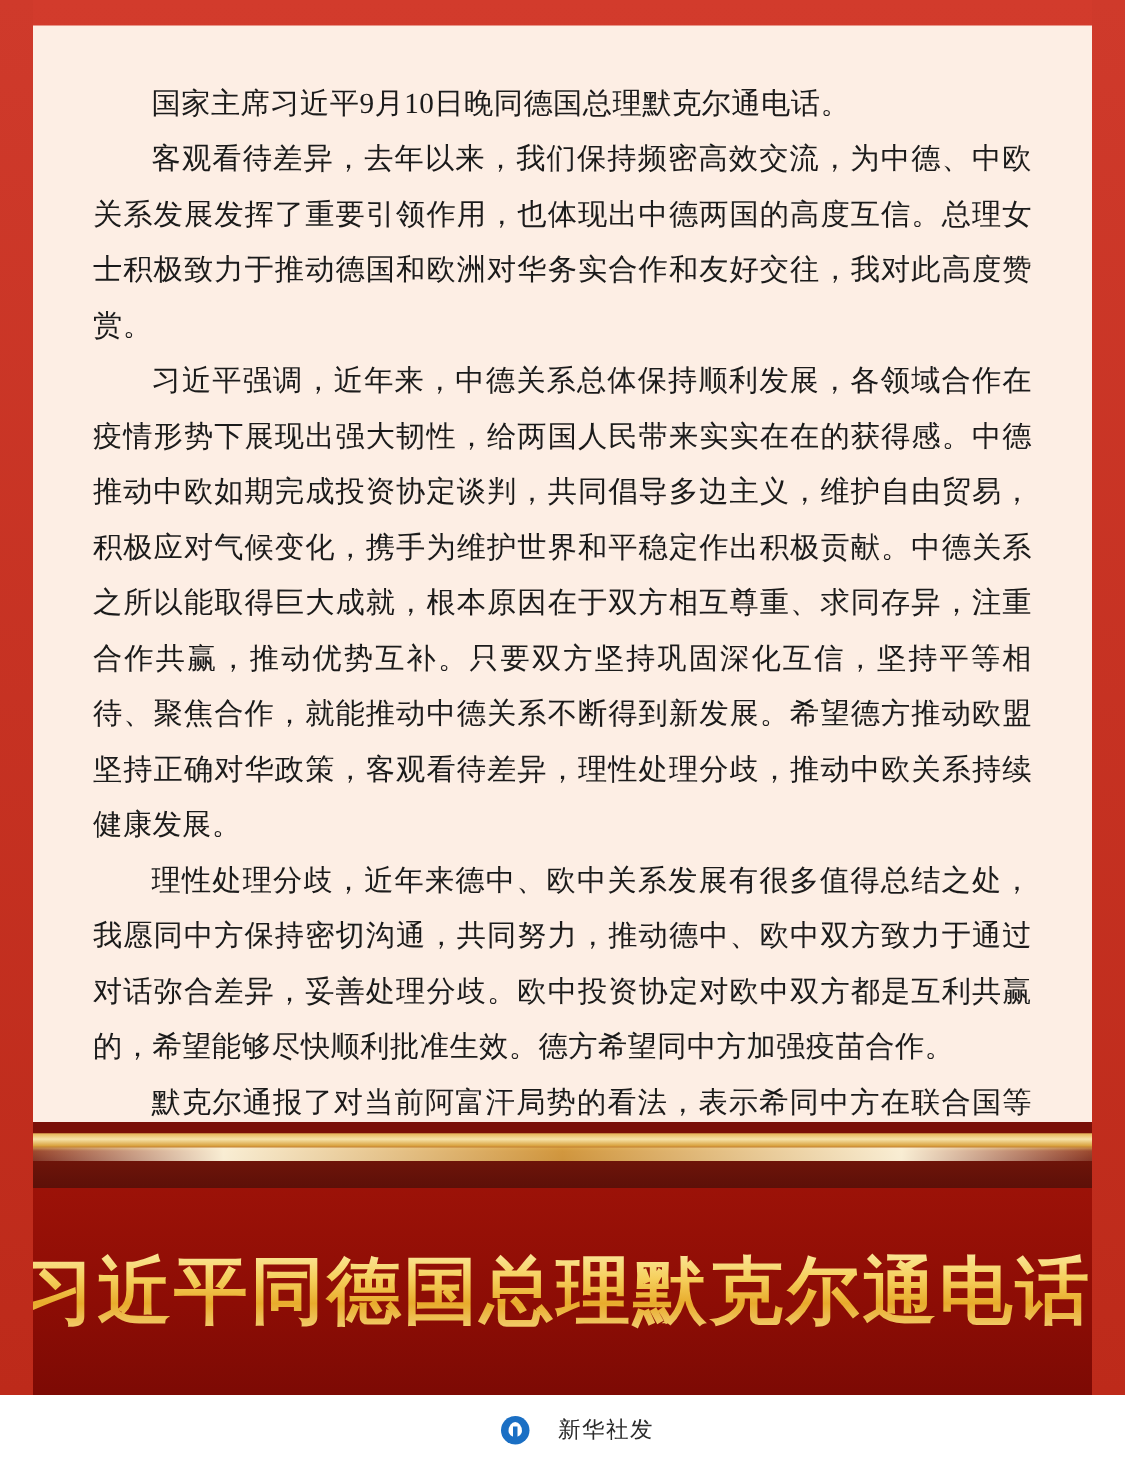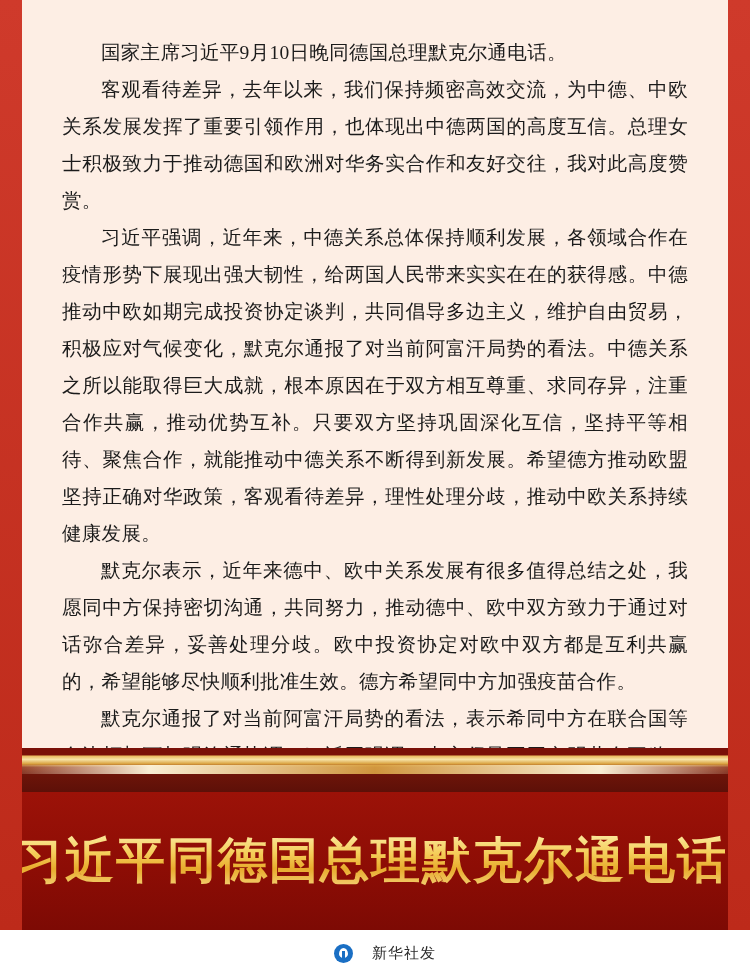--- a/index.html
+++ b/index.html
@@ -18,21 +18,21 @@
     width: 750px;
     height: 976px;
     background: linear-gradient(180deg, #d23b2c 0%, #c5301f 100%);
     box-sizing: border-box;
     overflow: hidden;
   }
   
   .article-panel {
     position: absolute;
     left: 22px;
-    top: 0px;
+    top: 17px;
     width: 706px;
     height: 748px;
     background: #fdeee4;
     box-sizing: border-box;
     padding: 34px 40px 20px 40px;
   }
   .article-body {
     font-size: 19.5px;
     line-height: 37px;
     color: #1b1b1b;
@@ -167,22 +167,22 @@
 
 <div class="poster">
 
   <div class="edge-left"></div>
   <div class="edge-right"></div>
 
   <div class="article-panel">
     <div class="article-body">
       <p>国家主席习近平9月10日晚同德国总理默克尔通电话。</p>
       <p>客观看待差异，去年以来，我们保持频密高效交流，为中德、中欧关系发展发挥了重要引领作用，也体现出中德两国的高度互信。总理女士积极致力于推动德国和欧洲对华务实合作和友好交往，我对此高度赞赏。</p>
-      <p>习近平强调，近年来，中德关系总体保持顺利发展，各领域合作在疫情形势下展现出强大韧性，给两国人民带来实实在在的获得感。中德推动中欧如期完成投资协定谈判，共同倡导多边主义，维护自由贸易，积极应对气候变化，默克尔通报了对当前阿富汗局势的看法。中德关系之所以能取得巨大成就，根本原因在于双方相互尊重、求同存异，注重合作共赢，推动优势互补。只要双方坚持巩固深化互信，坚持平等相待、聚焦合作，就能推动中德关系不断得到新发展。希望德方推动欧盟坚持正确对华政策，客观看待差异，理性处理分歧，推动中欧关系持续健康发展。</p>
-      <p>默克尔表示，近年来德中、欧中关系发展有很多值得总结之处，我愿同中方保持密切沟通，共同努力，推动德中、欧中双方致力于通过对话弥合差异，妥善处理分歧。欧中投资协定对欧中双方都是互利共赢的，希望能够尽快顺利批准生效。德方希望同中方加强疫苗合作。</p>
+      <p>习近平强调，近年来，中德关系总体保持顺利发展，各领域合作在疫情形势下展现出强大韧性，给两国人民带来实实在在的获得感。中德推动中欧如期完成投资协定谈判，共同倡导多边主义，维护自由贸易，积极应对气候变化，携手为维护世界和平稳定作出积极贡献。中德关系之所以能取得巨大成就，根本原因在于双方相互尊重、求同存异，注重合作共赢，推动优势互补。只要双方坚持巩固深化互信，坚持平等相待、聚焦合作，就能推动中德关系不断得到新发展。希望德方推动欧盟坚持正确对华政策，客观看待差异，理性处理分歧，推动中欧关系持续健康发展。</p>
+      <p>理性处理分歧，近年来德中、欧中关系发展有很多值得总结之处，我愿同中方保持密切沟通，共同努力，推动德中、欧中双方致力于通过对话弥合差异，妥善处理分歧。欧中投资协定对欧中双方都是互利共赢的，希望能够尽快顺利批准生效。德方希望同中方加强疫苗合作。</p>
       <p>默克尔通报了对当前阿富汗局势的看法，表示希同中方在联合国等多边框架下加强沟通协调。习近平强调，中方倡导不同文明共存互鉴，反对干涉别国内政，愿同包括德国在内的国际社会一道为阿富汗真正实现和平稳定作出建设性努力。</p>
     </div>
   </div>
 
   <div class="gold-band"></div>
 
   <div class="title-block">
     <div class="title-text">习近平同德国总理默克尔通电话</div>
   </div>
 

